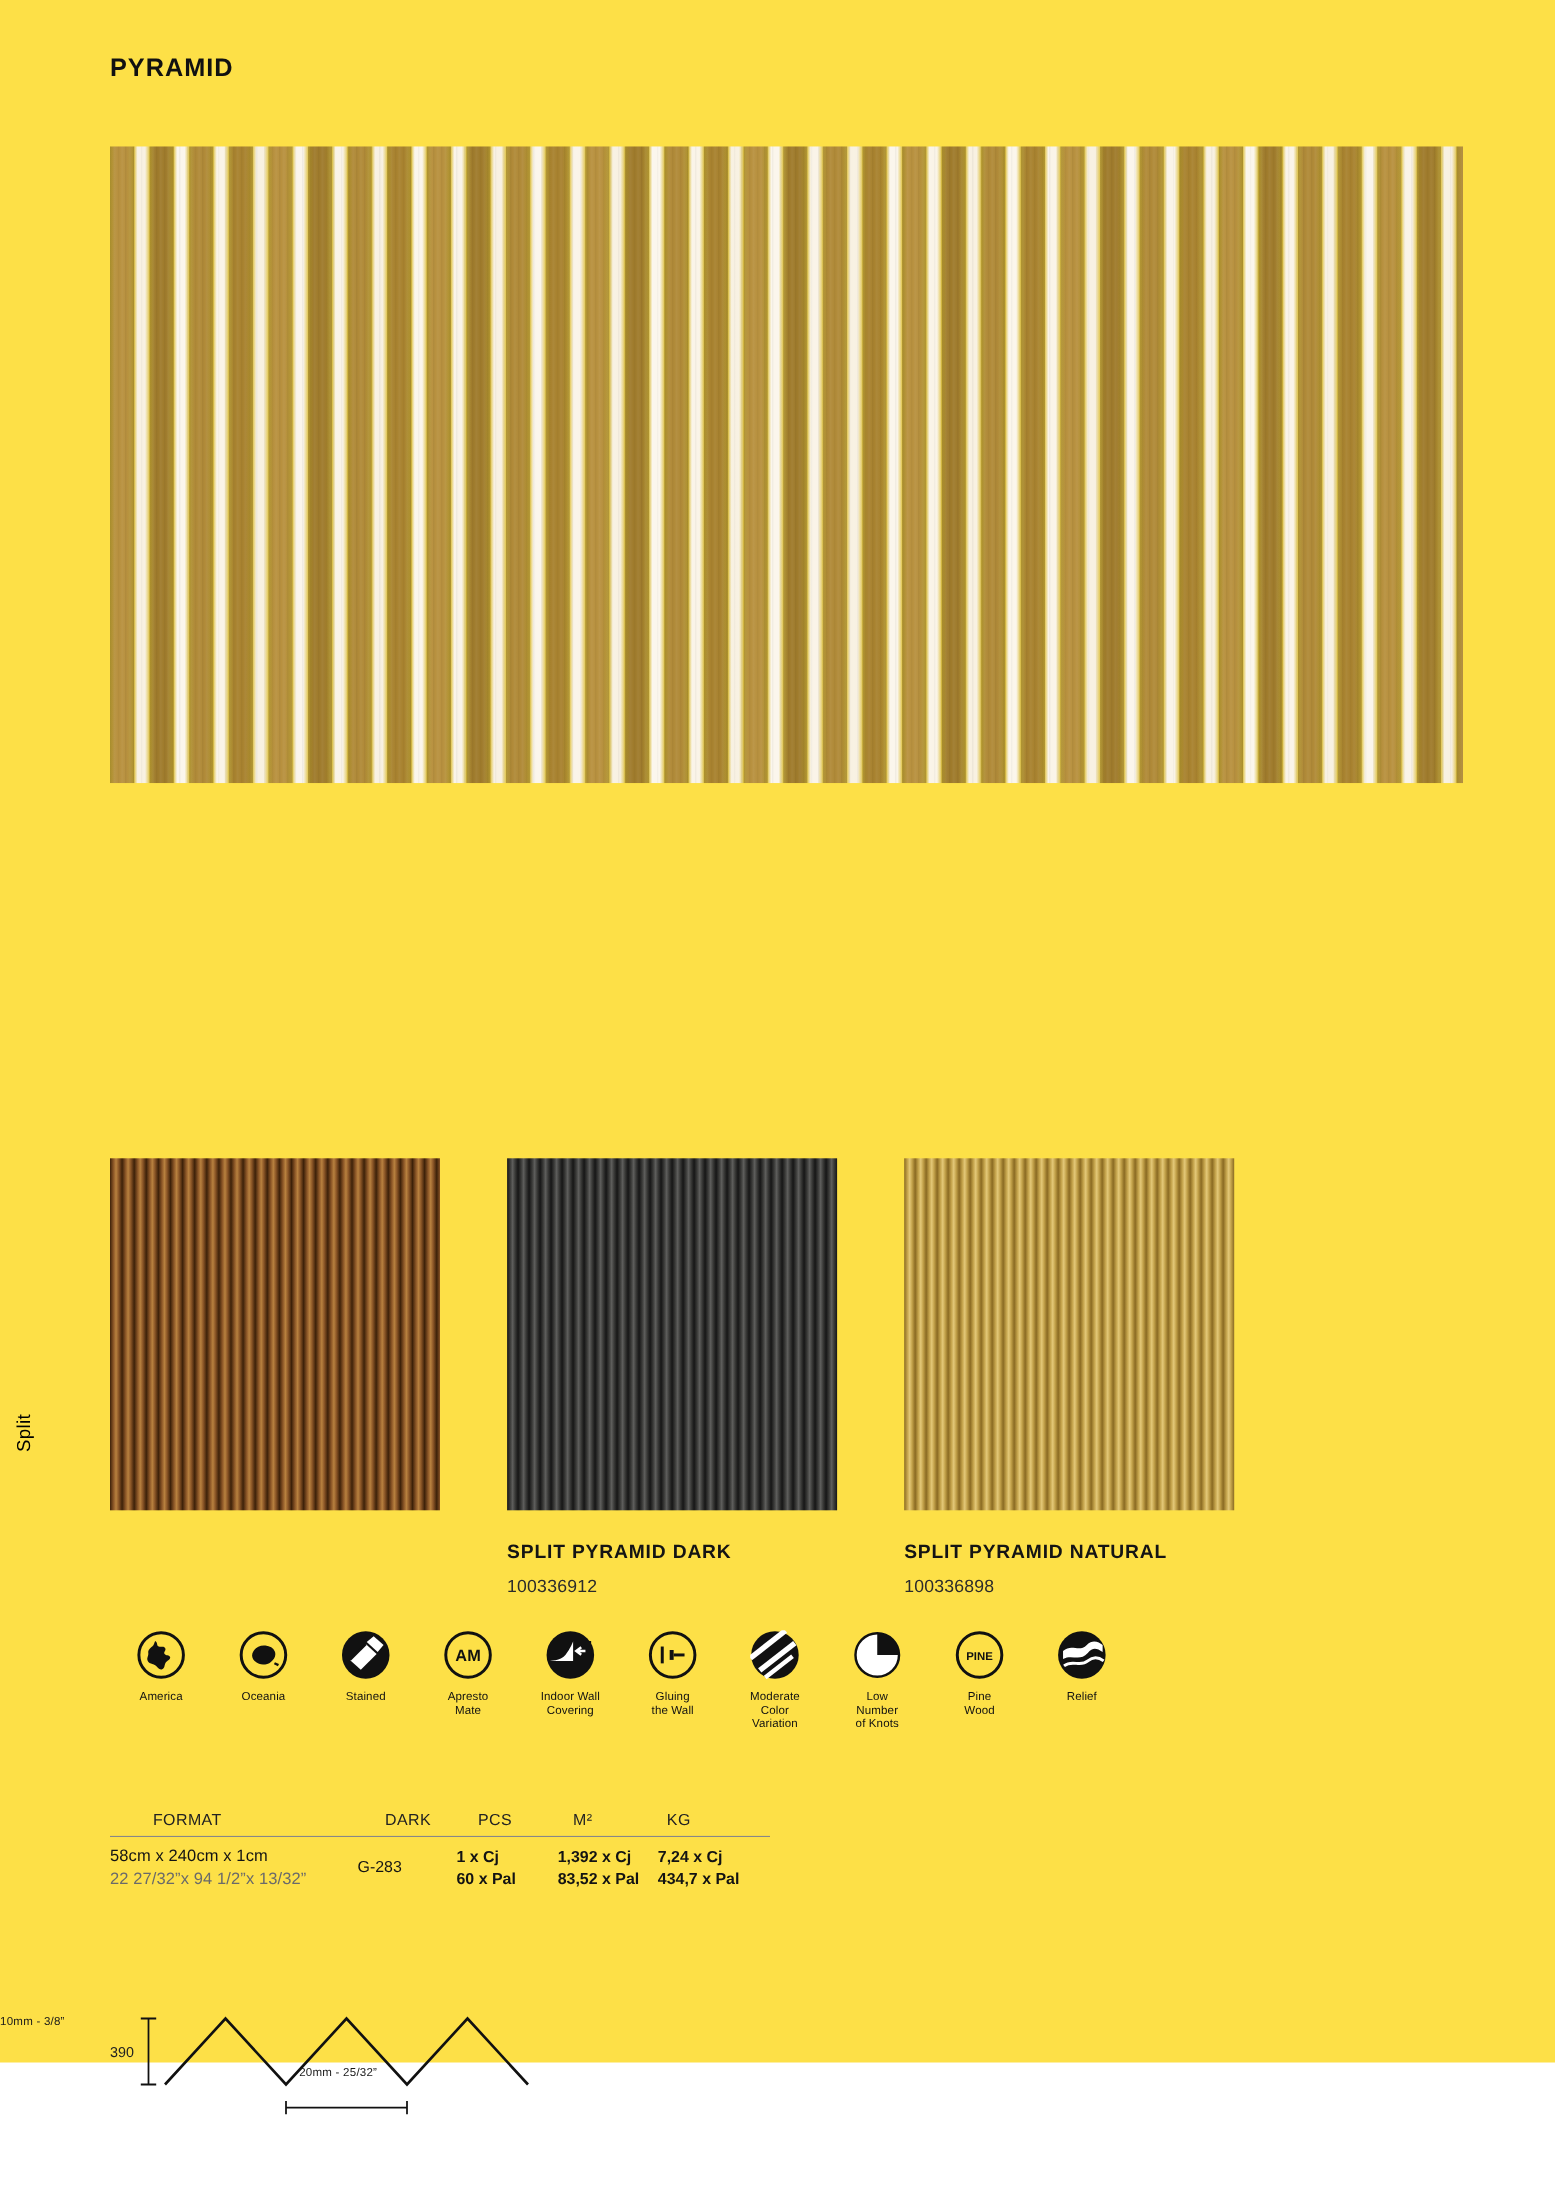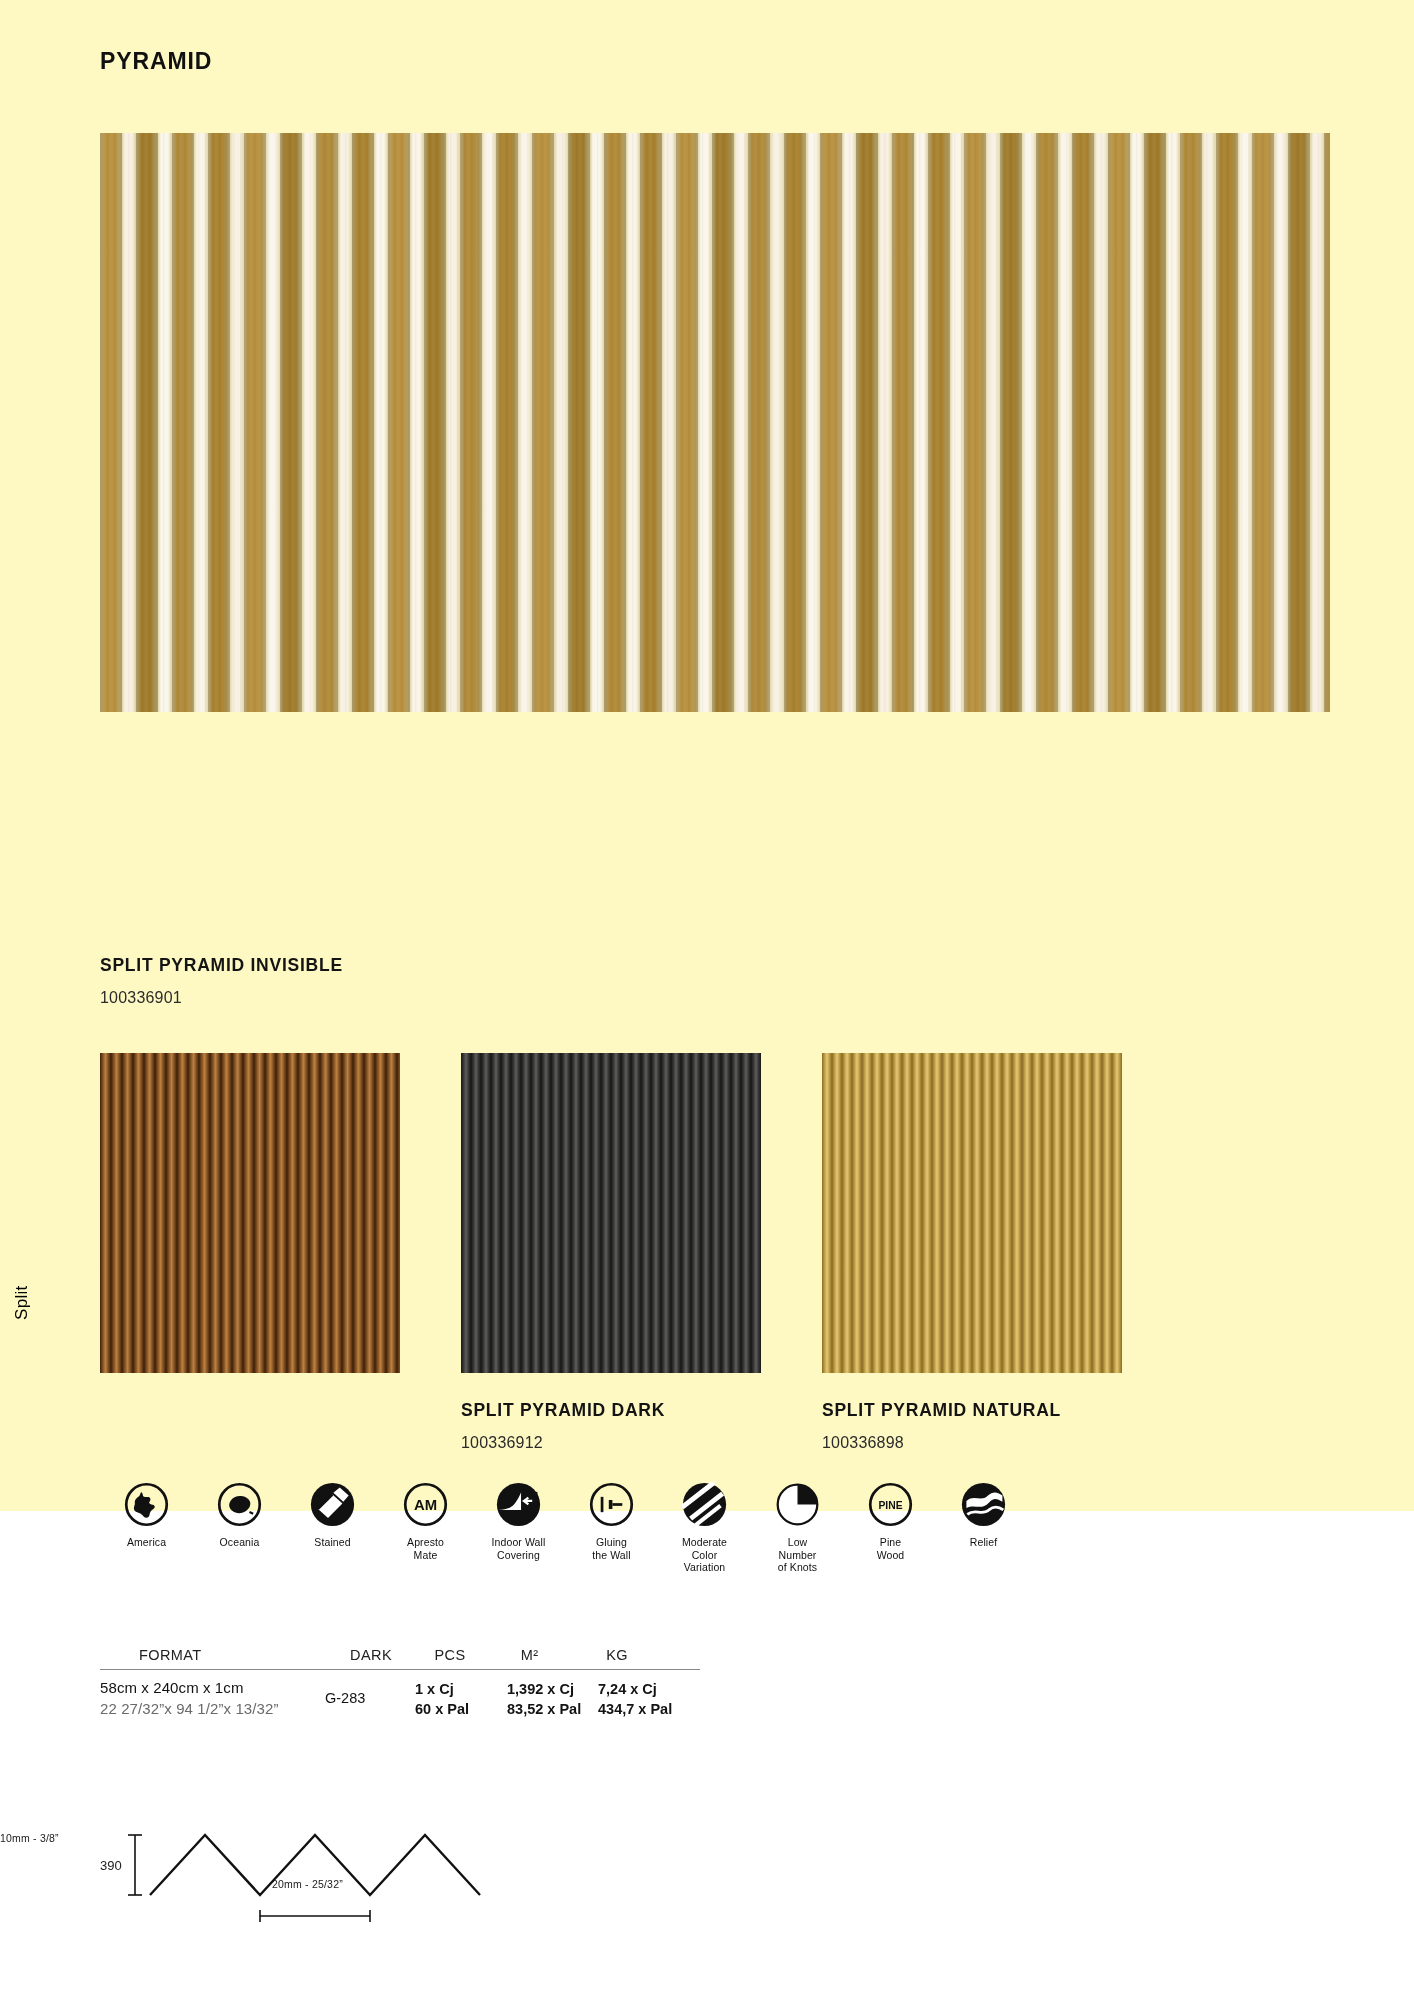--- a/index.html
+++ b/index.html
@@ -7,22 +7,22 @@
     width: 1414px;
     height: 2000px;
     background: #ffffff;
     font-family: "Liberation Sans", sans-serif;
     color: #1a1a1a;
     overflow: hidden;
   }
   .page {
     position: relative;
     width: 1414px;
-    height: 1511px;
-    background: #fef9c3;
+    height: 1875px;
+    background: #fde047;
   }
 
   
   .page-title {
     position: absolute;
     left: 100px;
     top: 48px;
     font-size: 23px;
     font-weight: 700;
     letter-spacing: 0.9px;
@@ -268,24 +268,20 @@
         <div class="slat" style="left:1138px;width:14px;background:linear-gradient(90deg,rgba(150,125,90,0.28) 0%, #fbf6ec 22%, #fbf6ec 70%, rgba(150,125,90,0.28) 100%);"></div>
         <div class="slat" style="left:1152px;width:22px;background:linear-gradient(90deg,rgba(80,55,15,0.45) 0%, #b8913f 22%, #b8913f 70%, rgba(80,55,15,0.45) 100%);"></div>
         <div class="slat" style="left:1174px;width:14px;background:linear-gradient(90deg,rgba(150,125,90,0.28) 0%, #faf4e8 22%, #faf4e8 70%, rgba(150,125,90,0.28) 100%);"></div>
         <div class="slat" style="left:1188px;width:22px;background:linear-gradient(90deg,rgba(80,55,15,0.45) 0%, #9f7b2c 22%, #9f7b2c 70%, rgba(80,55,15,0.45) 100%);"></div>
         <div class="slat" style="left:1210px;width:14px;background:linear-gradient(90deg,rgba(150,125,90,0.28) 0%, #f8f1e2 22%, #f8f1e2 70%, rgba(150,125,90,0.28) 100%);"></div>
         <div class="slat" style="left:1224px;width:22px;background:linear-gradient(90deg,rgba(80,55,15,0.45) 0%, #b08a38 22%, #b08a38 70%, rgba(80,55,15,0.45) 100%);"></div>
         <div class="slat" style="left:0;width:1230px;background:repeating-linear-gradient(90deg, rgba(0,0,0,0.045) 0px, rgba(0,0,0,0) 2px, rgba(255,255,255,0.05) 4px, rgba(0,0,0,0) 7px);"></div>
       </div>
   </div>
 
-  <div class="hero-caption">
-    <div class="prod-name">SPLIT PYRAMID INVISIBLE</div>
-    <div class="prod-code">100336901</div>
-  </div>
 
   <div class="side-tab">Split</div>
 
   <div class="swatch sw-1" id="sw0" style="background: repeating-linear-gradient(90deg, rgb(61, 33, 9) 0px, rgb(138, 85, 38) 3.1px, rgb(184, 129, 63) 5.5px, rgb(138, 85, 38) 7.9px, rgb(61, 33, 9) 11px);"></div>
   <div class="swatch sw-2" id="sw1" style="background: repeating-linear-gradient(90deg, rgb(22, 22, 22) 0px, rgb(59, 59, 57) 2.8px, rgb(94, 94, 92) 5px, rgb(59, 59, 57) 7.2px, rgb(22, 22, 22) 10px);"></div>
   <div class="swatch sw-3" id="sw2" style="background: repeating-linear-gradient(90deg, rgb(138, 106, 34) 0px, rgb(195, 162, 74) 2.8px, rgb(227, 200, 120) 5px, rgb(195, 162, 74) 7.2px, rgb(138, 106, 34) 10px);"></div>
 
   <div class="swatch-caption sc-2">
     <div class="prod-name">SPLIT PYRAMID DARK</div>
     <div class="prod-code">100336912</div>

